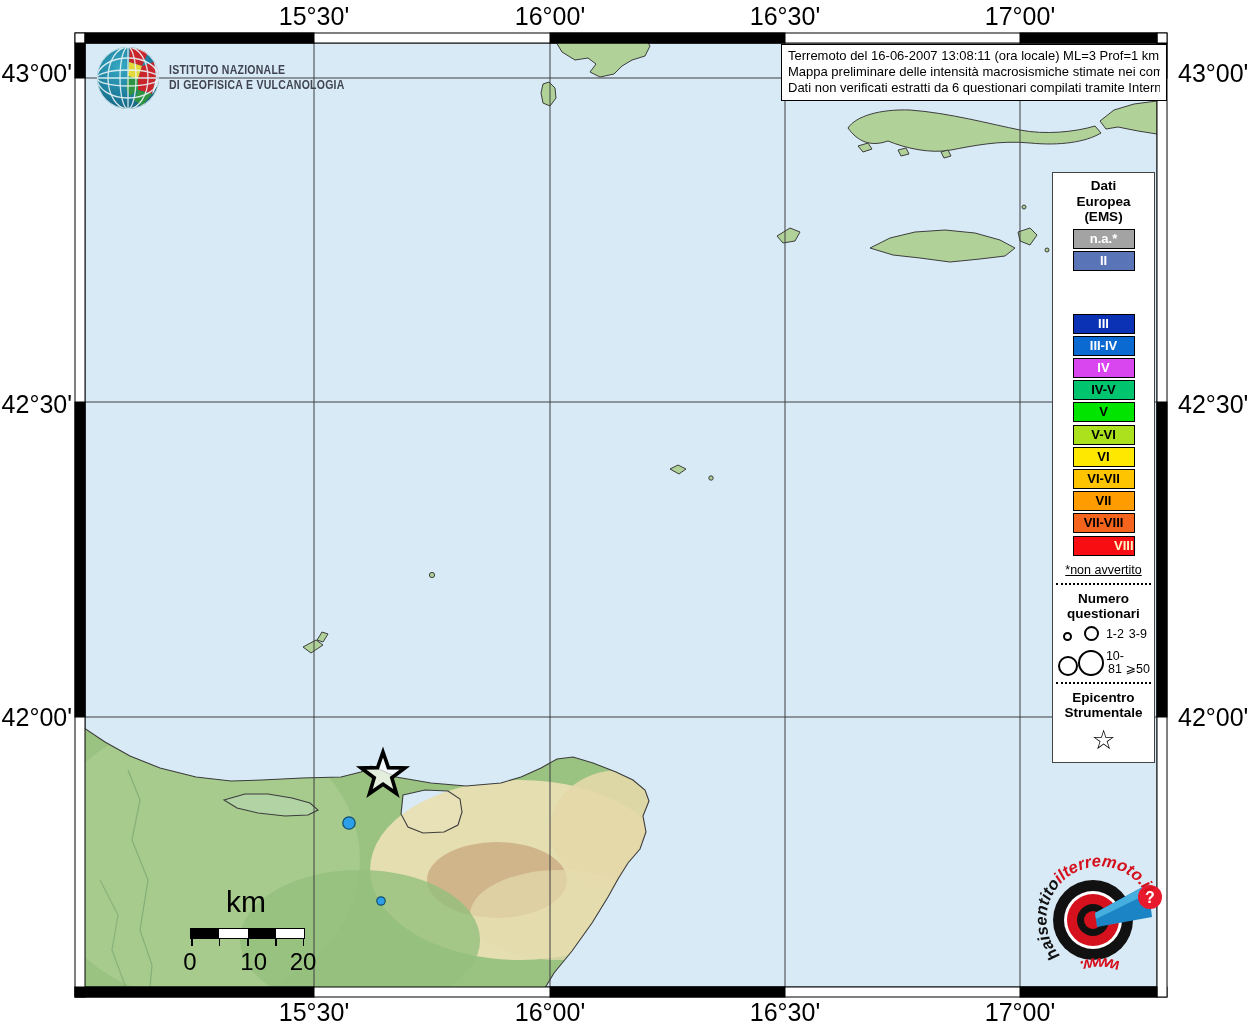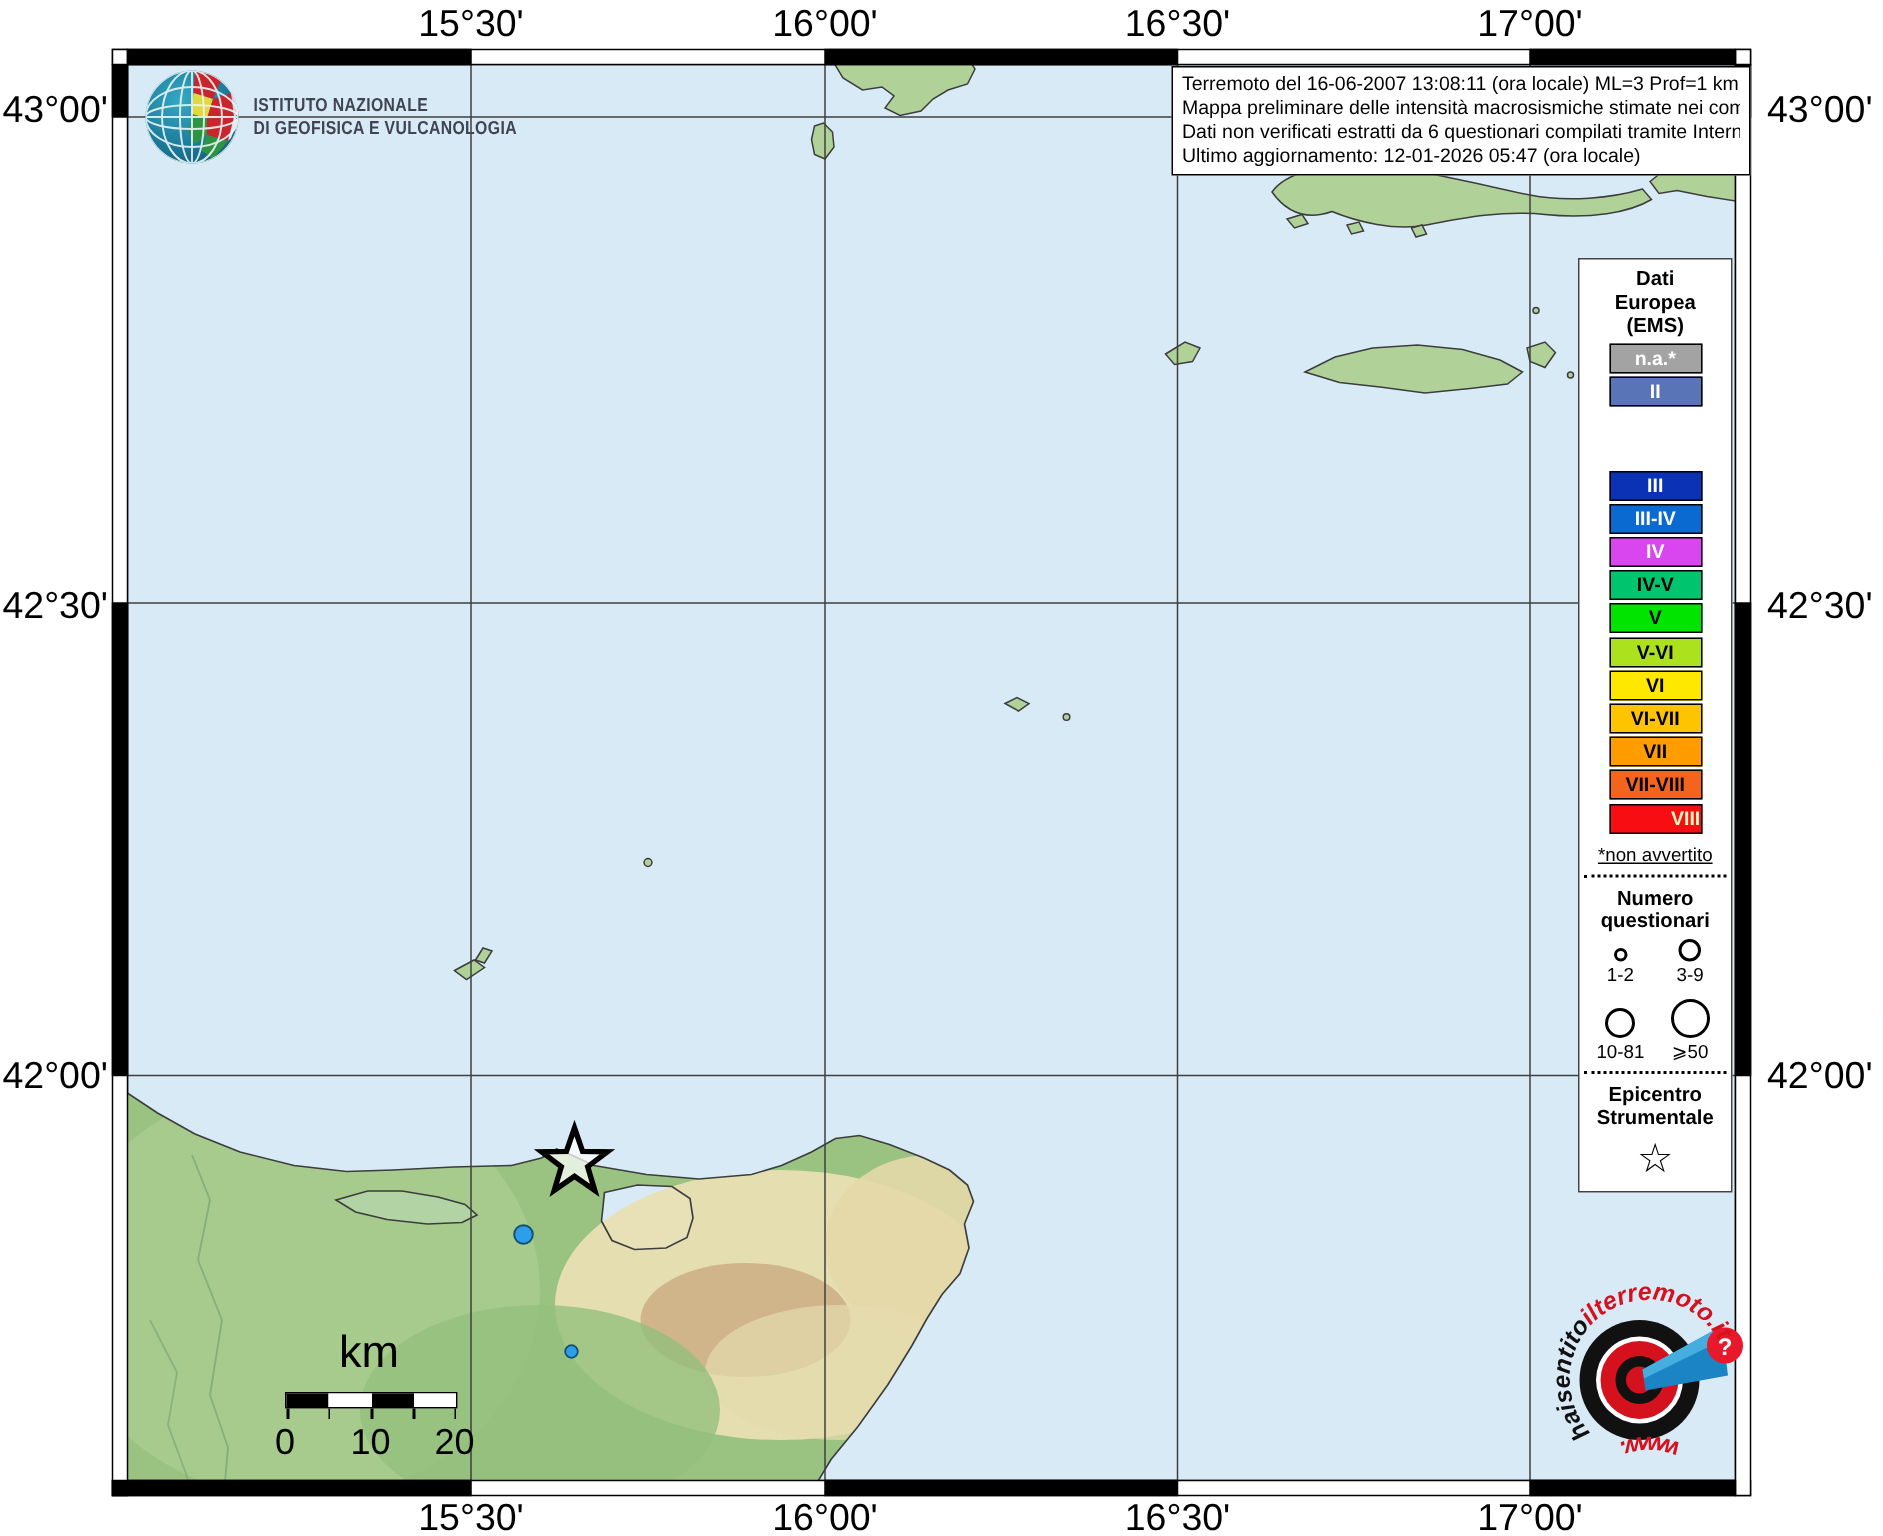--- a/index.html
+++ b/index.html
@@ -26,21 +26,21 @@
              letter-spacing:.3px;white-space:nowrap;}
 
   
   .legend{position:absolute;left:1052px;top:172px;width:103px;box-sizing:border-box;
           background:#fff;border:1px solid #444;text-align:center;padding:5px 0 8px 0;}
   .lg-title span,.lg-sub span{display:block;font-weight:bold;font-size:13.5px;line-height:15.5px;color:#000;}
   .sw{width:62px;height:20px;margin:2.2px auto;border:1.5px solid #000;box-sizing:border-box;
       font-weight:bold;font-size:13px;line-height:17px;}
   .footnote{font-size:12.5px;margin:7px 0 3px 0;color:#000;text-decoration:underline;}
   .dotted{border:none;border-top:2px dotted #000;margin:6px 3px;}
-  .circ-grid{display:grid;grid-template-columns:1fr 1fr;row-gap:3px;justify-items:center;
+  .circ-grid{display:grid;grid-template-columns:1fr 1fr 1fr 1fr;row-gap:3px;justify-items:center;
              align-items:end;padding:4px 4px 0 4px;}
   .circ{border:2px solid #000;border-radius:50%;background:#fff;box-sizing:border-box;}
   .c1{width:9px;height:9px;}.c2{width:15px;height:15px;}
   .c3{width:20px;height:20px;}.c4{width:26px;height:26px;}
   .circ-label{font-size:12.5px;color:#000;line-height:13px;}
   .epi-star{font-size:27px;line-height:28px;margin-top:5px;color:#000;}
 
   
   .km-label{position:absolute;left:185px;top:885px;width:122px;text-align:center;
             font-size:30px;color:#000;}
@@ -203,21 +203,20 @@
     <div class="ingv-text">
       <div>ISTITUTO NAZIONALE</div>
       <div>DI GEOFISICA E VULCANOLOGIA</div>
     </div>
   </div>
 
   <div class="title-box">
     <span>Terremoto del 16-06-2007 13:08:11 (ora locale) ML=3 Prof=1 km</span>
     <span>Mappa preliminare delle intensità macrosismiche stimate nei comuni.</span>
     <span>Dati non verificati estratti da 6 questionari compilati tramite Internet.</span>
-    <span>Ultimo aggiornamento: 12-01-2026 05:47 (ora locale)</span>
   </div>
 
   <div class="legend">
     <div class="lg-title">
       <span>Dati</span>
       <span>Europea</span>
       <span>(EMS)</span>
     </div>
     <div style="margin-top:4px;">
       <div class="sw" style="background: rgb(163, 163, 163); color: rgb(255, 255, 255);">n.a.*</div>
@@ -264,21 +263,21 @@
     <div class="seg" style="left:28.25px;width:28.25px;background:#fff;"></div>
     <div class="seg" style="left:56.5px;width:28.25px;background:#000;"></div>
     <div class="seg" style="left:84.75px;width:28.25px;background:#fff;"></div>
     <div class="tick" style="left:0;"></div>
     <div class="tick" style="left:27.5px;"></div>
     <div class="tick" style="left:56px;"></div>
     <div class="tick" style="left:84px;"></div>
     <div class="tick" style="left:111.5px;"></div>
   </div>
   <div class="sb-num" style="left:170px;">0</div>
-  <div class="sb-num" style="left:227px;">10</div>
+  <div class="sb-num" style="left:227px;text-align:right;">10</div>
   <div class="sb-num" style="left:283px;">20</div>
 
   <svg class="abs" style="left:1033px;top:853px;" width="135" height="135" viewBox="0 0 135 135">
     <defs>
       <path id="arcTop" d="M 29,104 A 53,53 0 1 1 104,104"></path>
       <path id="arcBot" d="M 93,112 A 53,53 0 0 0 40,112"></path>
     </defs>
     <circle cx="60" cy="67" r="40" fill="#111111"></circle>
     <circle cx="60" cy="67" r="29" fill="#ffffff"></circle>
     <circle cx="60" cy="67" r="26" fill="#d6111e"></circle>

